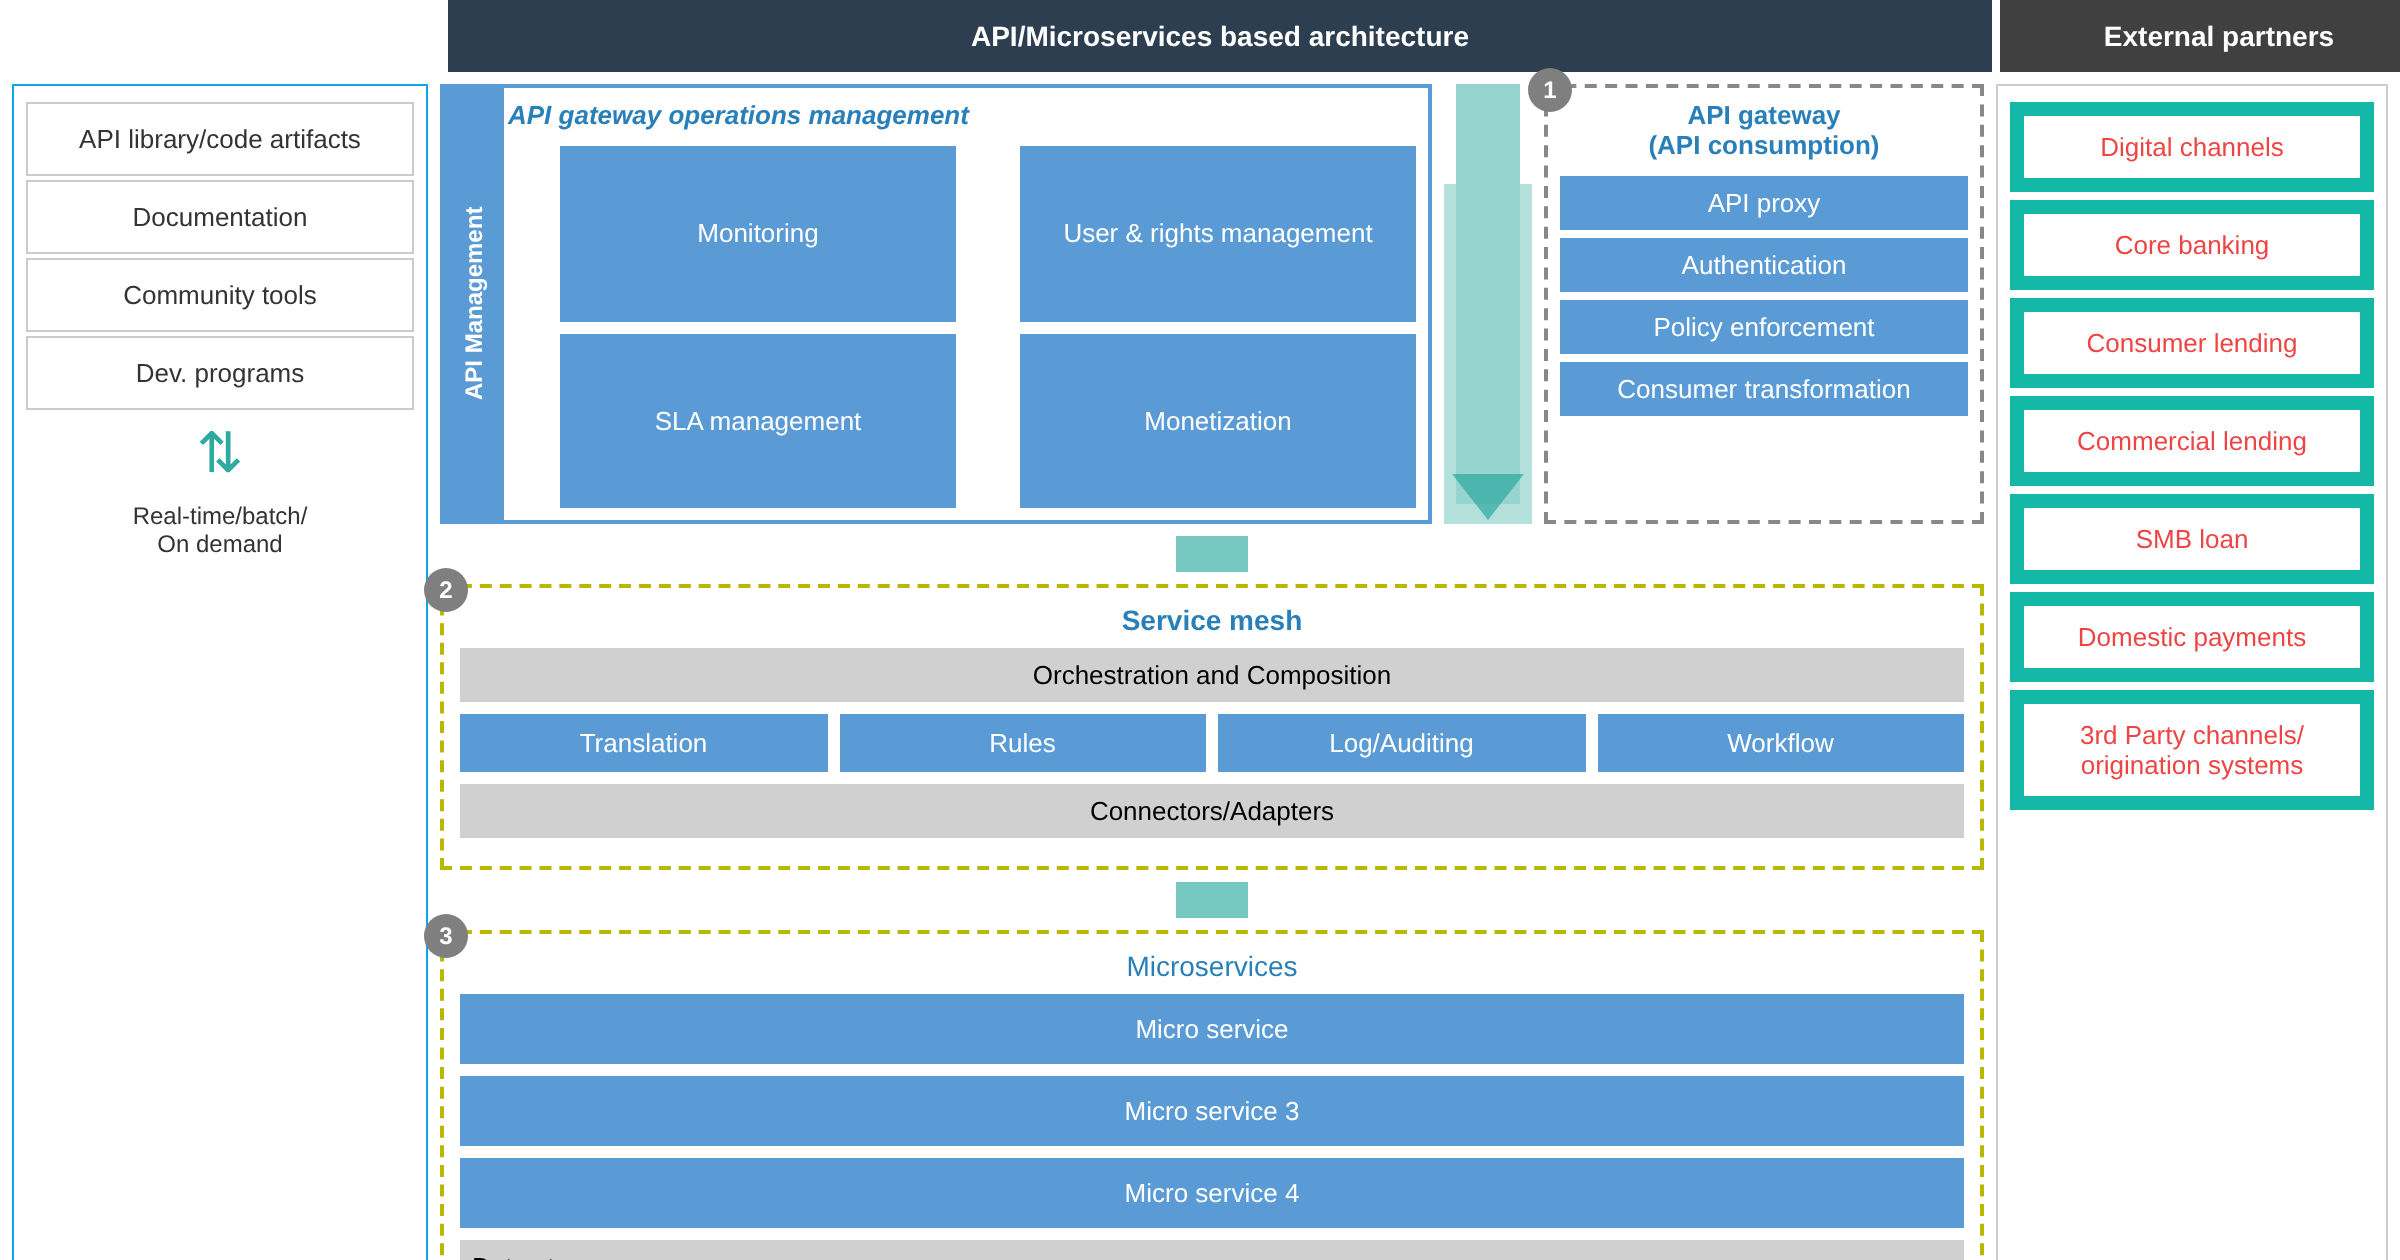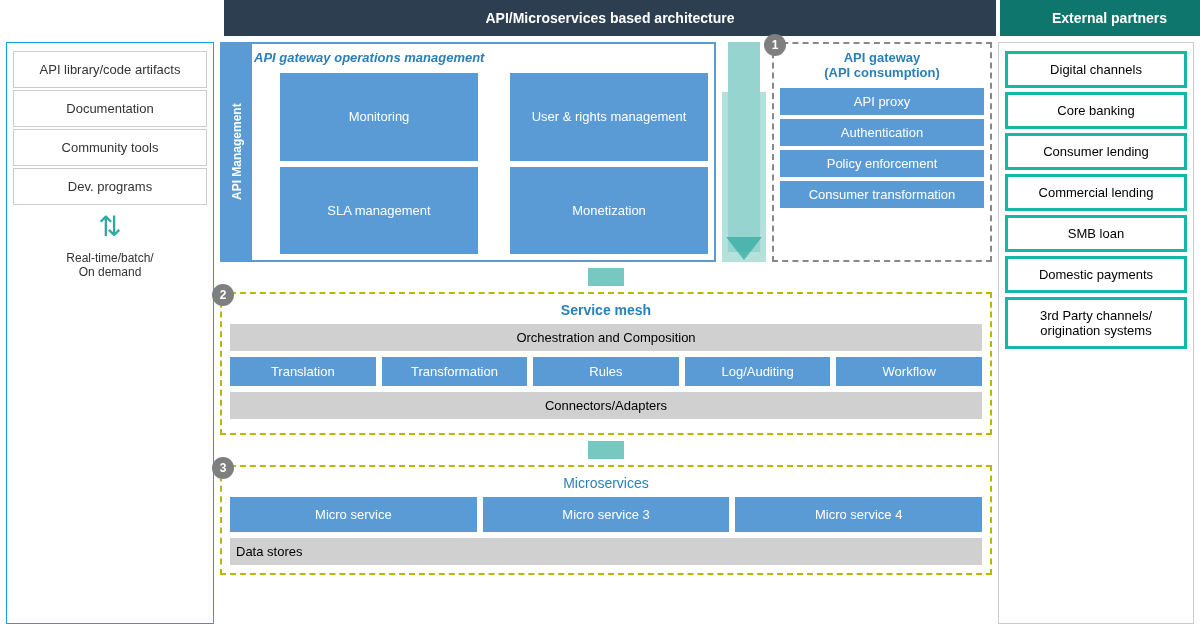--- a/index.html
+++ b/index.html
@@ -37,21 +37,21 @@
       display: flex;
       align-items: center;
       justify-content: center;
       color: #fff;
       font-weight: bold;
       font-size: 14px;
       margin: 0 4px;
     }
     .header-right {
       width: 200px;
-      background: #0f766e;
+      background: #404040;
       display: flex;
       align-items: center;
       justify-content: center;
       color: #fff;
       font-weight: bold;
       font-size: 14px;
       padding-left: 19px;
     }
 
     
@@ -272,20 +272,21 @@
       color: #2980b9;
       font-weight: normal;
       font-size: 14px;
       text-align: center;
       margin-bottom: 6px;
     }
     .microservices-items {
       display: flex;
       gap: 6px;
       margin-bottom: 6px;
+      flex-direction: column;
     }
     .microservice-box {
       background: #5b9bd5;
       color: #fff;
       flex: 1;
       text-align: center;
       padding: 10px 4px;
       font-size: 13px;
     }
     .data-stores-bar {
@@ -299,25 +300,25 @@
     .right-sidebar {
       width: 196px;
       border: 1px solid #ccc;
       padding: 8px 6px;
       display: flex;
       flex-direction: column;
       gap: 4px;
       flex-shrink: 0;
     }
     .right-sidebar-item {
-      border: 3px solid #14b8a6;
+      border: 7px solid #14b8a6;
       text-align: center;
       padding: 8px 4px;
       font-size: 13px;
-      color: #000000;
+      color: #ef4444;
     }
 
     
     .v-connector {
       display: flex;
       justify-content: center;
       height: 18px;
     }
     .v-connector-line {
       width: 36px;
@@ -391,21 +392,20 @@
     <div class="v-connector">
       <div class="v-connector-line"></div>
     </div>
 
     <div class="service-mesh-section">
       <div class="service-mesh-number">2</div>
       <div class="service-mesh-title">Service mesh</div>
       <div class="service-mesh-bar">Orchestration and Composition</div>
       <div class="service-mesh-items">
         <div class="service-mesh-box">Translation</div>
-        <div class="service-mesh-box">Transformation</div>
         <div class="service-mesh-box">Rules</div>
         <div class="service-mesh-box">Log/Auditing</div>
         <div class="service-mesh-box">Workflow</div>
       </div>
       <div class="service-mesh-bar">Connectors/Adapters</div>
     </div>
 
     <div class="v-connector">
       <div class="v-connector-line"></div>
     </div>

